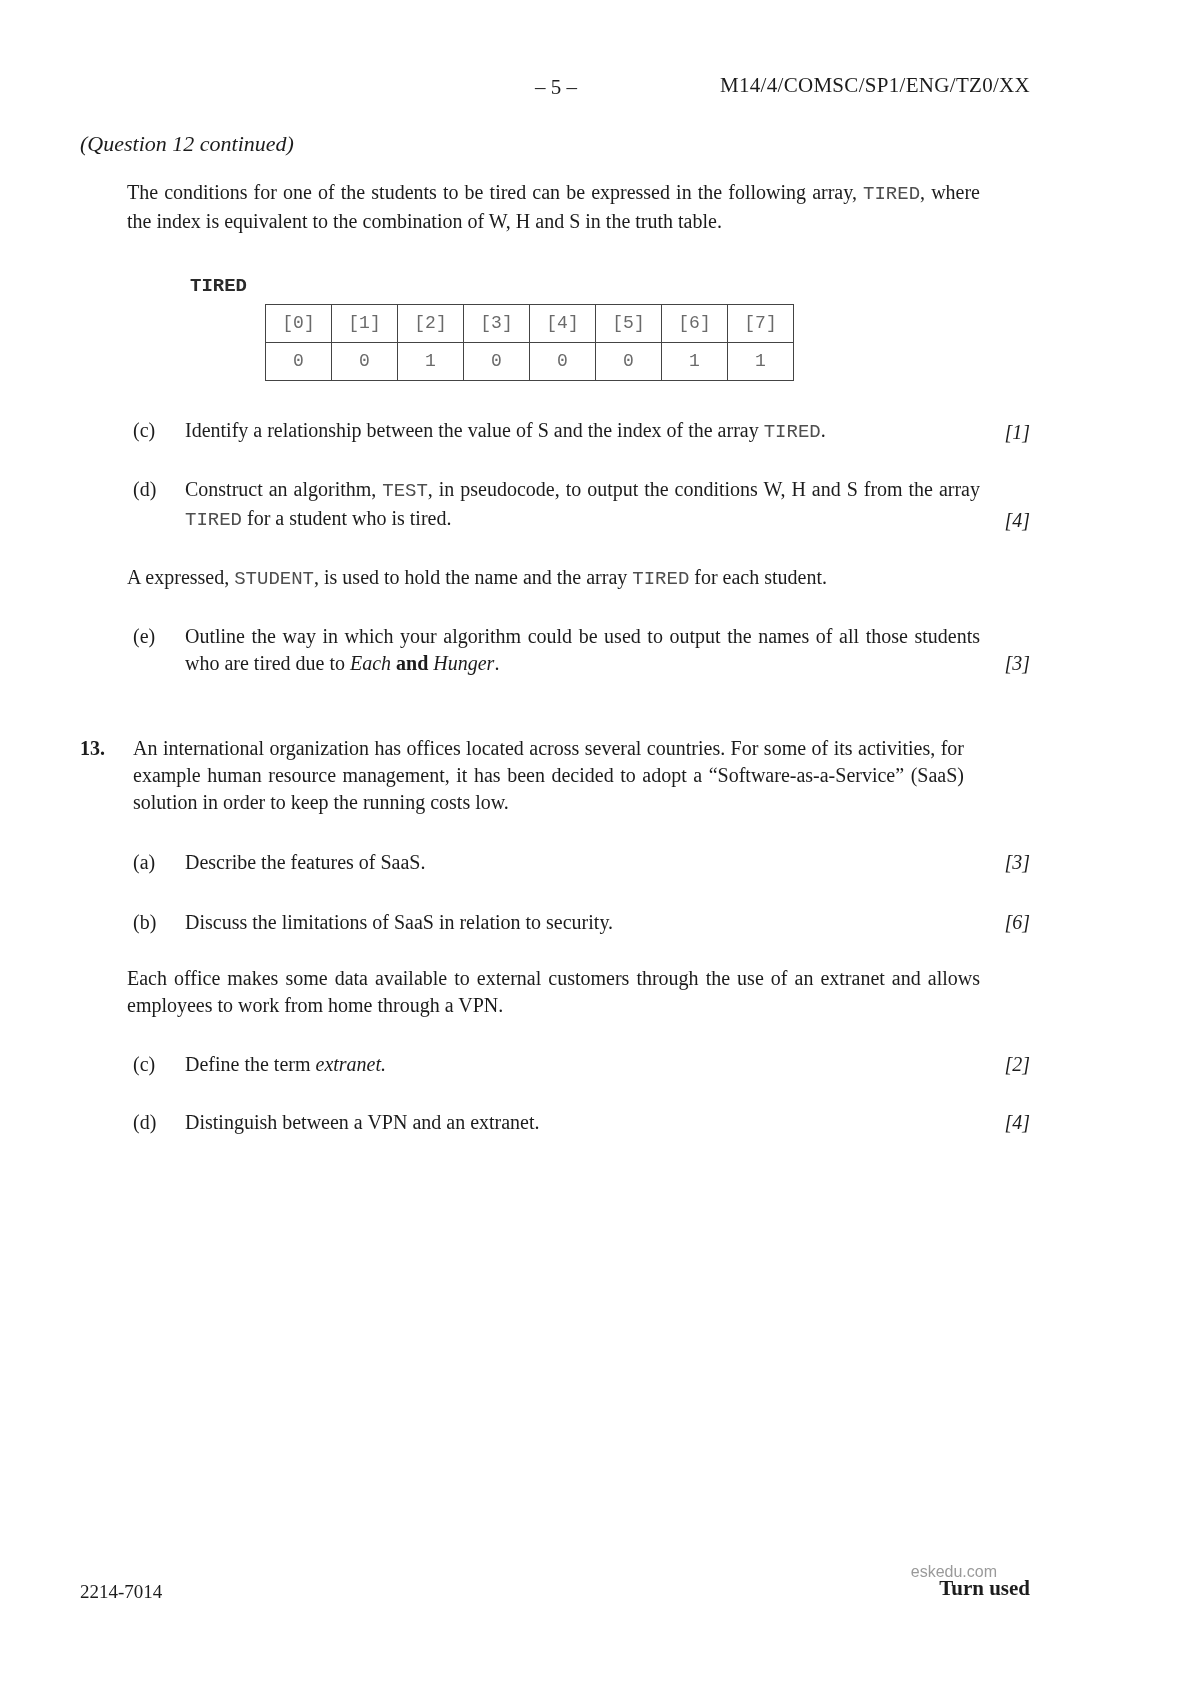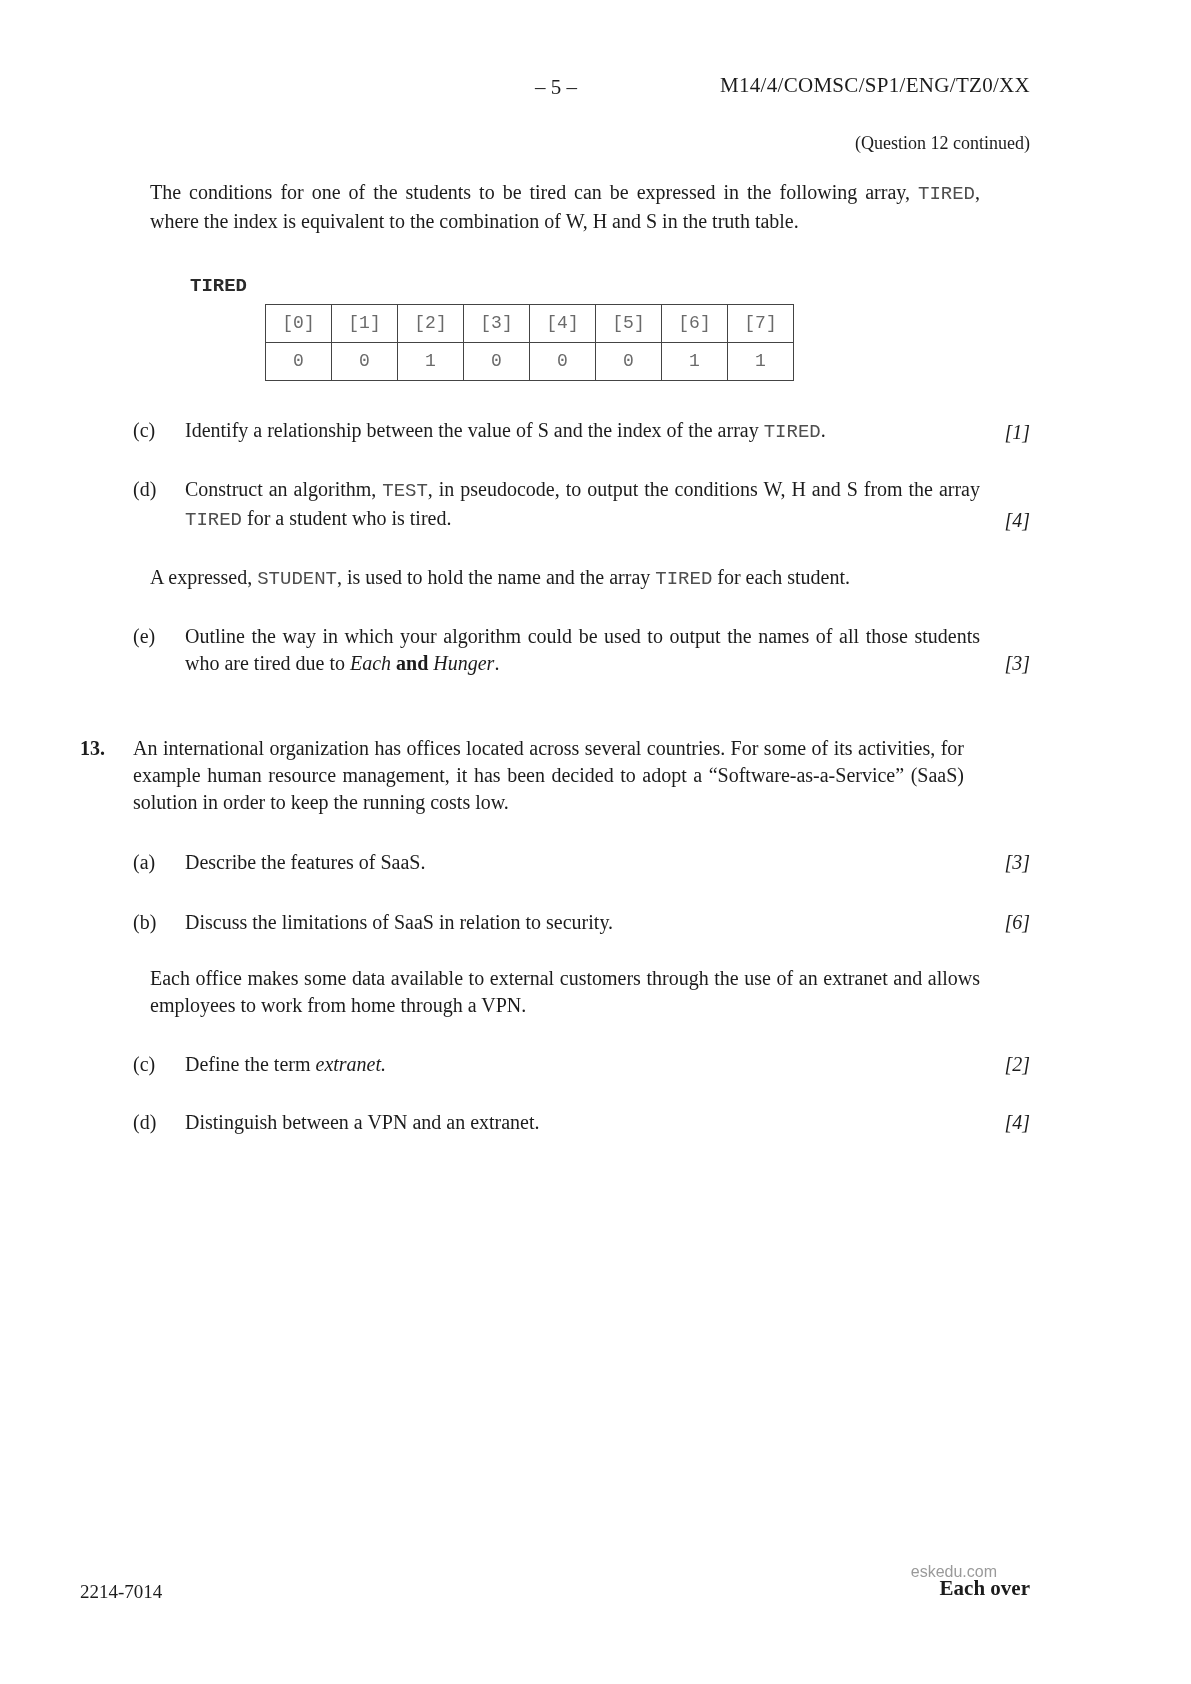--- a/index.html
+++ b/index.html
@@ -6,22 +6,22 @@
   .page{position:relative;width:1191px;height:1684px;background:#ffffff;overflow:hidden;
         font-family:"Liberation Serif",serif;color:#1c1c1c;font-size:20px;line-height:27px;}
   
   .cn-watermark{position:absolute;top:42px;right:174px;font-family:"Liberation Sans",sans-serif;
         font-size:17px;color:#b5b5b5;letter-spacing:1px;line-height:20px;}
   .page-number{position:absolute;top:74px;left:535px;font-size:21px;}
   .paper-code{position:absolute;top:72px;right:161px;font-size:21px;letter-spacing:.3px;}
   
   .content{position:absolute;top:130px;left:0;width:1191px;box-sizing:border-box;
         padding:0 161px 0 80px;}
-  .continued{font-size:18px;text-align:right;}
-  .body-p{margin:22px 50px 0 70px;text-align:justify;}
+  .continued{font-style:italic;font-size:22px;}
+  .body-p{margin:22px 50px 0 47px;text-align:justify;}
   .mono{font-family:"Liberation Mono","DejaVu Sans Mono",monospace;font-size:19px;color:#4f4f4f;}
   .array-label{margin:38px 0 0 110px;font-family:"Liberation Mono","DejaVu Sans Mono",monospace;
         font-weight:bold;font-size:19px;color:#2a2a2a;}
   table.tired{border-collapse:collapse;margin:4px 0 0 185px;
         font-family:"Liberation Mono","DejaVu Sans Mono",monospace;font-size:18px;color:#6a6a6a;}
   table.tired td{border:1px solid #444;width:65px;height:37px;text-align:center;padding:0;}
   
   .part{display:grid;grid-template-columns:52px 1fr 50px;margin-left:53px;}
   .plabel{align-self:start;}
   .ptext{text-align:justify;}
@@ -129,15 +129,15 @@
     <div class="part mt-d2">
       <span class="plabel">(d)</span>
       <span class="ptext">Distinguish between a VPN and an extranet.</span>
       <span class="pmarks">[4]</span>
     </div>
 
   </div>
 
   <div class="doc-number">2214-7014</div>
   <div class="footer-watermark">eskedu.com</div>
-  <div class="turn-over">Each over</div>
+  <div class="turn-over">Turn used</div>
 
 </div>
 
 </body></html>

